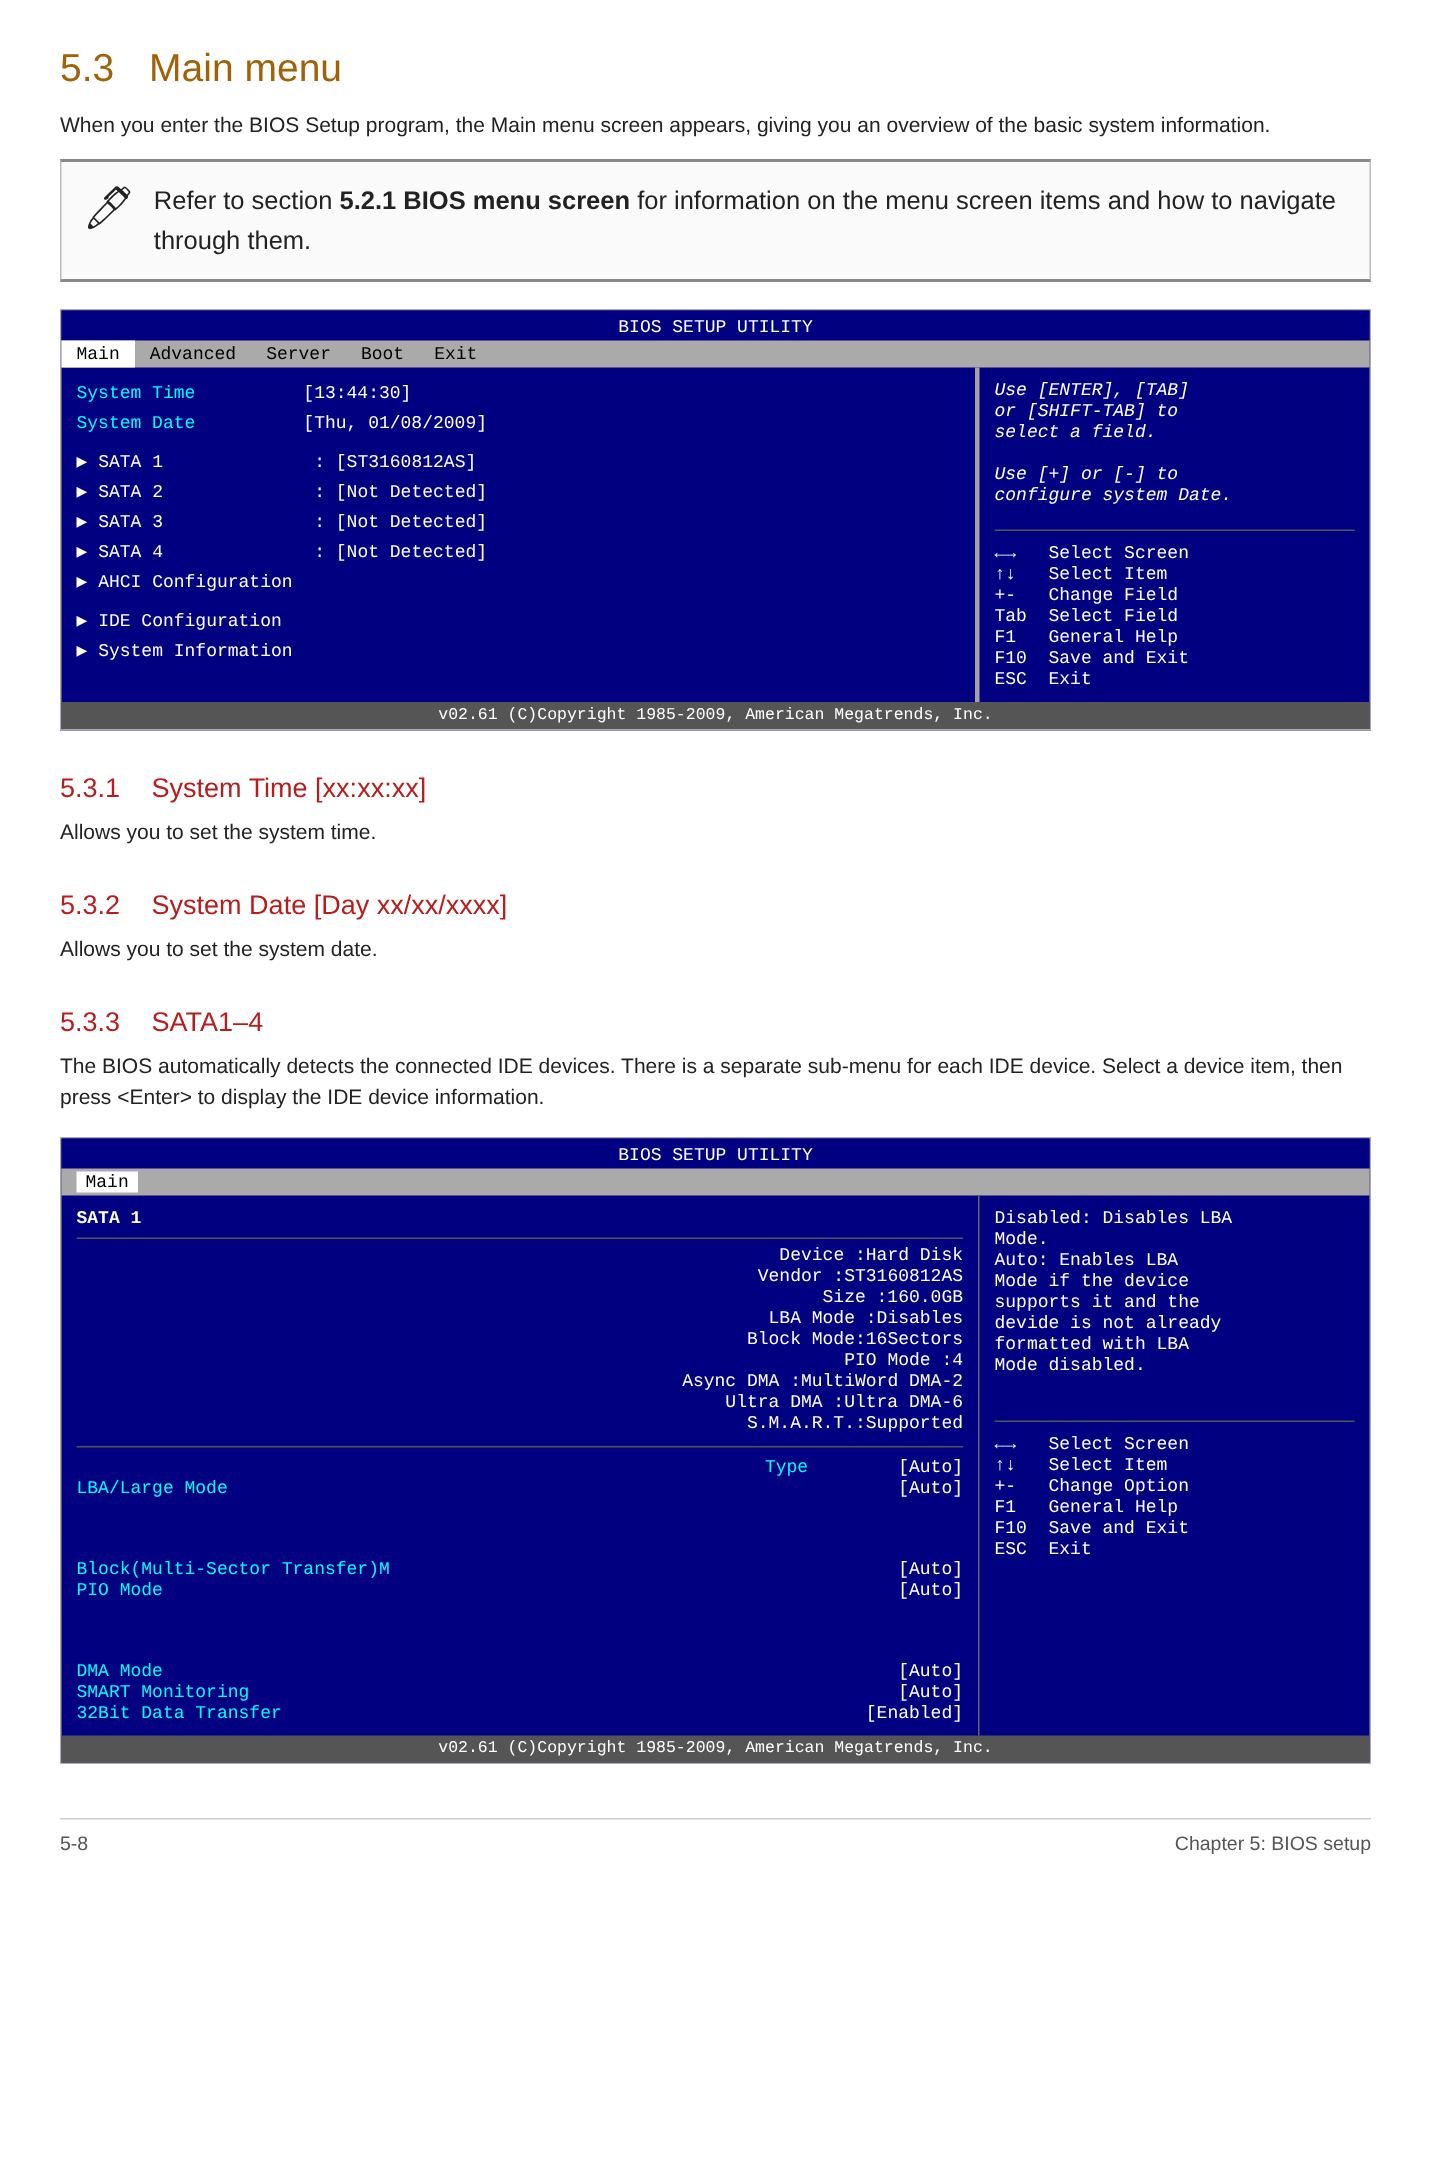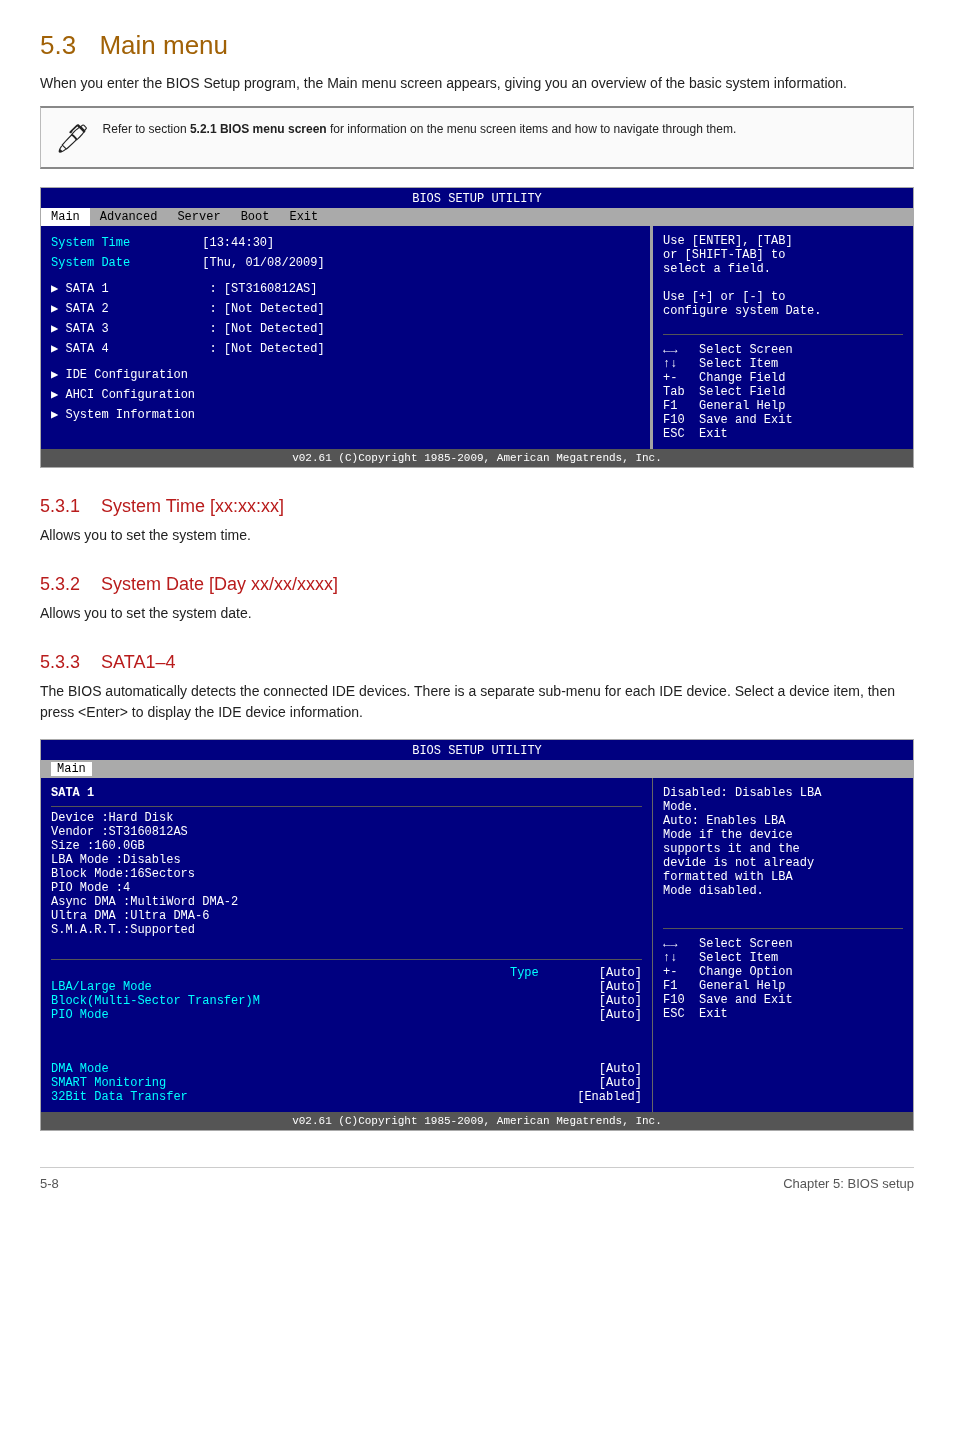--- a/index.html
+++ b/index.html
@@ -35,21 +35,21 @@
       margin-bottom: 18px;
       background: #fafafa;
     }
     .note-box .note-icon {
       font-size: 28px;
       margin-right: 12px;
       margin-top: 2px;
       flex-shrink: 0;
     }
     .note-box .note-text {
-      font-size: 12px;
+      font-size: 17px;
       line-height: 1.6;
     }
     .note-box .note-text strong {
       font-weight: bold;
     }
 
     
     .bios-screen {
       border: 1px solid #aaa;
       background: #000080;
@@ -241,32 +241,32 @@
       </div>
       <div class="bios-row">
         <span class="white">▶ SATA 2</span>&nbsp;&nbsp;&nbsp;&nbsp;&nbsp;&nbsp;&nbsp;&nbsp;&nbsp;&nbsp;&nbsp;&nbsp;&nbsp;&nbsp;<span class="white">: [Not Detected]</span>
       </div>
       <div class="bios-row">
         <span class="white">▶ SATA 3</span>&nbsp;&nbsp;&nbsp;&nbsp;&nbsp;&nbsp;&nbsp;&nbsp;&nbsp;&nbsp;&nbsp;&nbsp;&nbsp;&nbsp;<span class="white">: [Not Detected]</span>
       </div>
       <div class="bios-row">
         <span class="white">▶ SATA 4</span>&nbsp;&nbsp;&nbsp;&nbsp;&nbsp;&nbsp;&nbsp;&nbsp;&nbsp;&nbsp;&nbsp;&nbsp;&nbsp;&nbsp;<span class="white">: [Not Detected]</span>
       </div>
+      <div class="bios-row">
+        <span class="white">▶  AHCI Configuration</span>
+      </div>
       <div class="bios-row section-gap">
         <span class="white">▶  IDE Configuration</span>
       </div>
       <div class="bios-row">
-        <span class="white">▶  AHCI Configuration</span>
-      </div>
-      <div class="bios-row">
         <span class="white">▶  System Information</span>
       </div>
     </div>
     <div class="bios-right">
-      <div style="margin-bottom:16px;">
+      <div style="margin-bottom:16px;font-style:italic;">
         <div>Use [ENTER], [TAB]</div>
         <div>or [SHIFT-TAB] to</div>
         <div>select a field.</div>
         <br>
         <div>Use [+] or [-] to</div>
         <div>configure system Date.</div>
       </div>
       <div class="bios-divider"></div>
       <div style="margin-top:8px;">
         <div>←→&nbsp;&nbsp; Select Screen</div>
@@ -304,42 +304,42 @@
   <div class="bios-top-bar2">
     <span>BIOS SETUP UTILITY</span>
   </div>
   <div class="bios-menu-bar2">
     <span class="menu-item2 active2">Main</span>
   </div>
   <div class="bios-body2">
     <div class="bios-left2">
       <div style="font-weight:bold; margin-bottom:6px; color:#fff;">SATA 1</div>
       <div class="bios-divider"></div>
-      <div style="margin-top:4px; margin-bottom:22px;">
+      <div style="margin-top:4px; margin-bottom:8px;text-align:right;">
         <div>Device    :Hard Disk</div>
         <div>Vendor    :ST3160812AS</div>
         <div>Size      :160.0GB</div>
         <div>LBA Mode  :Disables</div>
         <div>Block Mode:16Sectors</div>
         <div>PIO Mode  :4</div>
         <div>Async DMA :MultiWord DMA-2</div>
         <div>Ultra DMA :Ultra DMA-6</div>
         <div>S.M.A.R.T.:Supported</div>
       </div>
       <div class="bios-divider"></div>
       <div style="margin-top:6px;">
         <div style="display:flex; justify-content:flex-end;">
           <span class="cyan">Type</span>
             <span class="white" style="margin-left:60px;">[Auto]</span>
         </div>
         <div style="display:flex; justify-content:space-between;">
           <span class="cyan">LBA/Large Mode</span>
             <span class="white">[Auto]</span>
         </div>
-        <div style="display:flex; justify-content:space-between;">
+        <div style="display:flex; justify-content:space-between;margin-top:40px;">
           <span class="cyan">Block(Multi-Sector Transfer)M</span>
             <span class="white">[Auto]</span>
         </div>
         <div style="display:flex; justify-content:space-between;">
           <span class="cyan">PIO Mode</span>
             <span class="white">[Auto]</span>
         </div>
         <div style="display:flex; justify-content:space-between;margin-top:40px;">
           <span class="cyan">DMA Mode</span>
             <span class="white">[Auto]</span>

